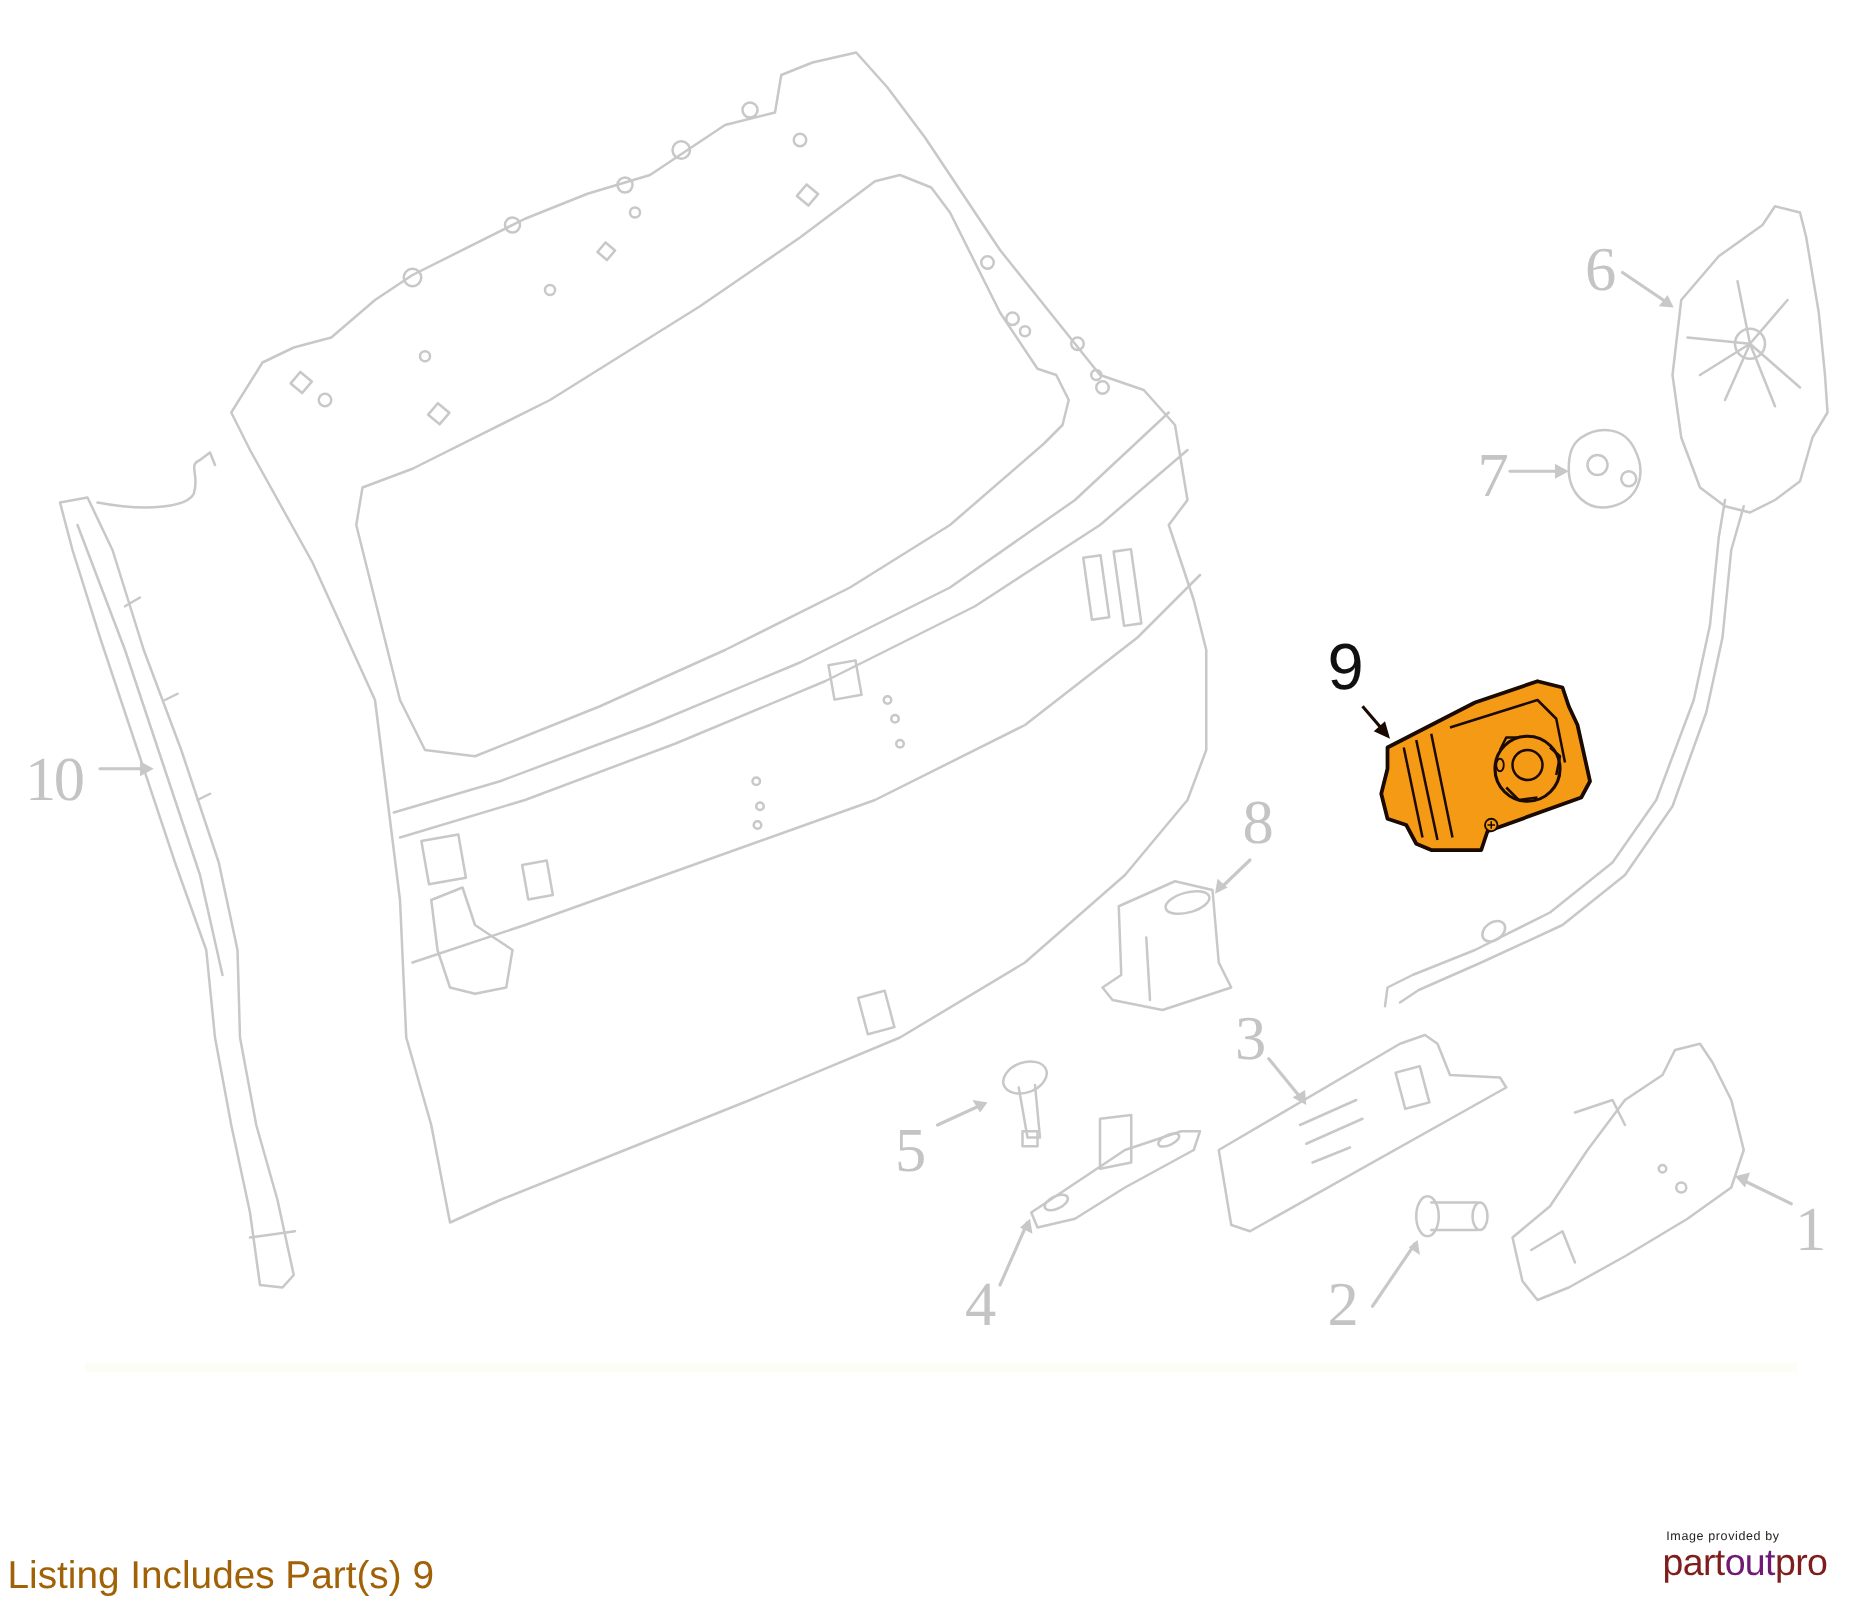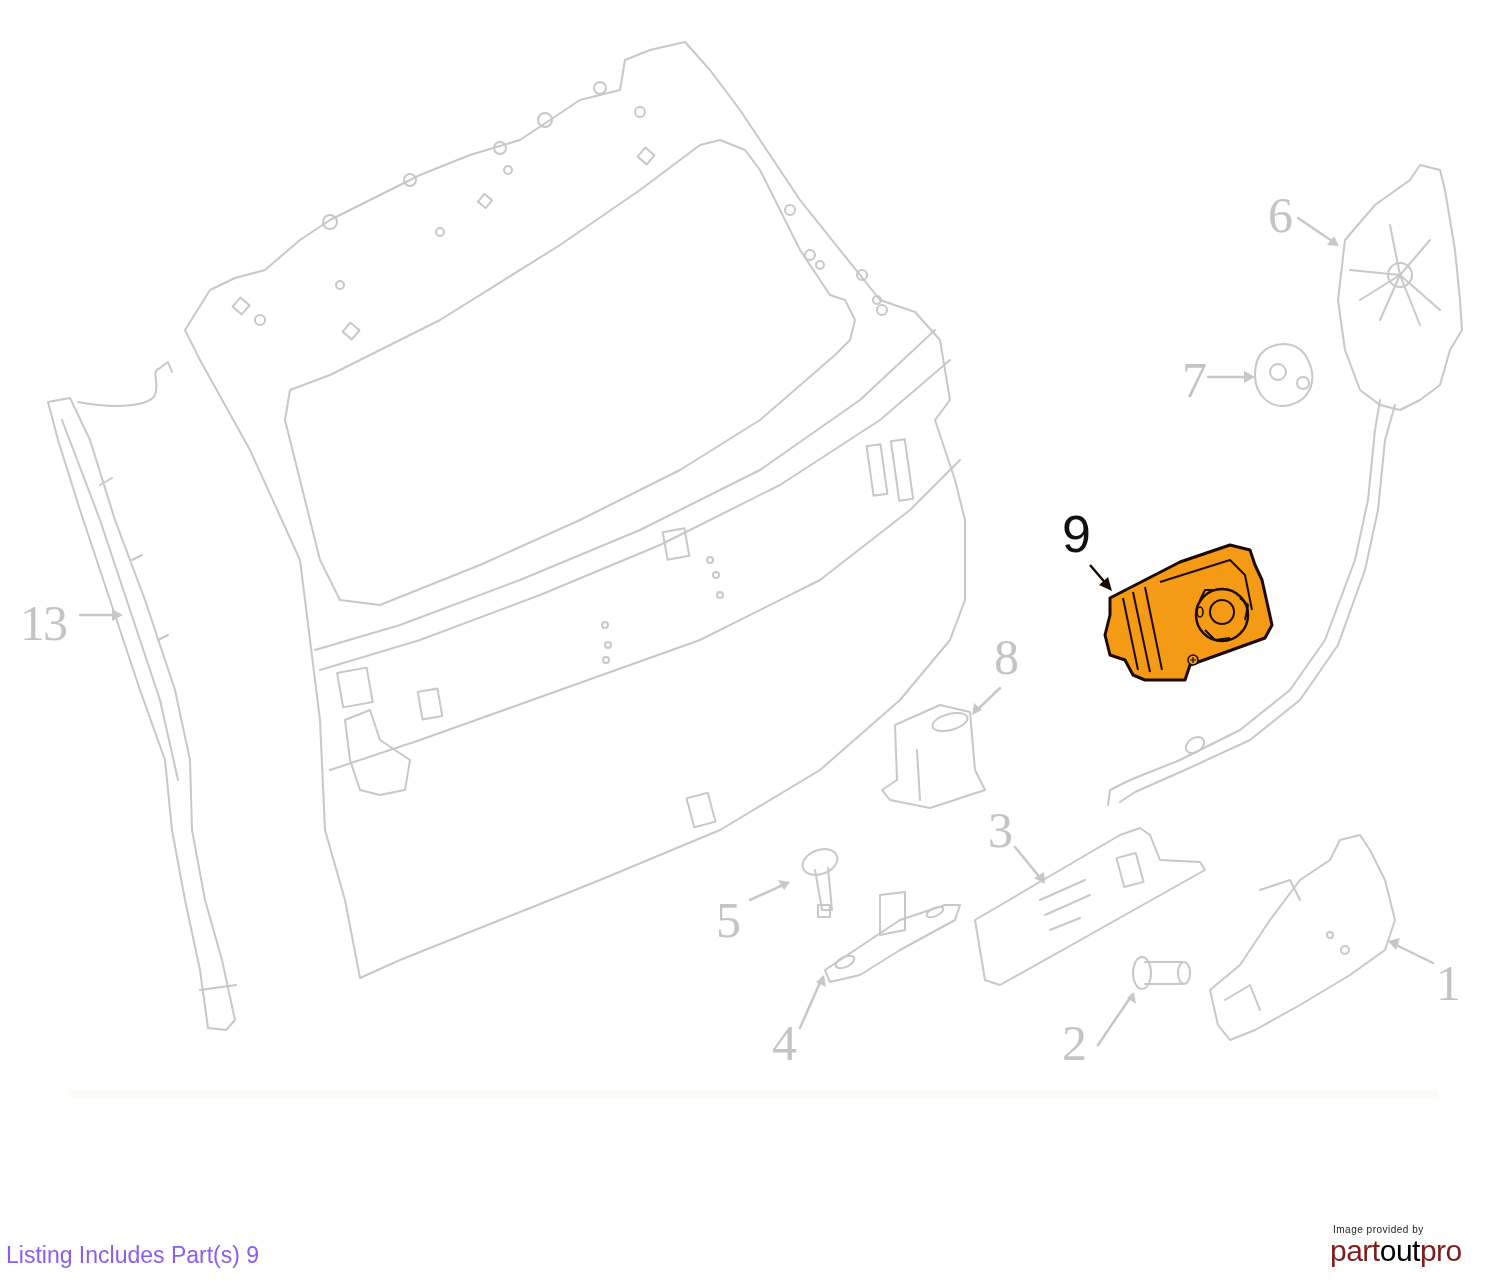--- a/index.html
+++ b/index.html
@@ -1,25 +1,25 @@
 <!DOCTYPE html>
 <html><head>
 <meta charset="utf-8">
 <style>
   html,body{margin:0;padding:0;background:#ffffff;}
   body{width:1500px;height:1288px;position:relative;overflow:hidden;font-family:"Liberation Sans",sans-serif;}
   #diagram{position:absolute;left:0;top:0;width:1500px;height:1288px;}
   .callout{position:absolute;font-family:"Liberation Serif","DejaVu Serif",serif;color:#c4c4c4;font-size:50px;line-height:1;}
   .callout.hl{font-family:"Liberation Sans",sans-serif;color:#111111;font-size:52px;}
-  .listing{position:absolute;left:6px;top:1242px;font-size:23px;color:#8b5cf6;font-family:"Liberation Sans",sans-serif;}
+  .listing{position:absolute;left:6px;top:1242px;font-size:31px;color:#a16207;font-family:"Liberation Sans",sans-serif;}
   .credit{position:absolute;left:1330px;top:1224px;width:160px;}
   .credit .small{font-family:Liberation Sans, sans-serif;font-size:10px;color:#222;letter-spacing:0.5px;margin-left:3px;}
   .credit .brand{font-family:"Liberation Sans",sans-serif;font-size:30px;line-height:1;margin-top:1px;letter-spacing:-0.5px;}
   .credit .p1{color:#7f1d1d;}
-  .credit .p2{color:#000000;margin-top:21px;}
+  .credit .p2{color:#701a75;margin-top:21px;}
   .footer-band{position:absolute;left:68px;top:1090px;width:1370px;height:8px;background:#fdfdf8;}
 </style>
 </head>
 <body>
 
 <div id="diagram">
 <svg width="1500" height="1288" viewBox="0 0 1500 1288" xmlns="http://www.w3.org/2000/svg">
   <g fill="none" stroke="#c8c8c8" stroke-width="2" stroke-linejoin="round" stroke-linecap="round">
 
     <g>
@@ -177,21 +177,21 @@
   
   <span class="callout" style="left:1436px;top:958px;">1</span>
   <span class="callout" style="left:1062px;top:1018px;">2</span>
   <span class="callout" style="left:988px;top:805px;">3</span>
   <span class="callout" style="left:772px;top:1018px;">4</span>
   <span class="callout" style="left:716px;top:895px;">5</span>
   <span class="callout" style="left:1268px;top:190px;">6</span>
   <span class="callout" style="left:1182px;top:355px;">7</span>
   <span class="callout" style="left:994px;top:632px;">8</span>
   <span class="callout hl" style="left:1062px;top:508px;">9</span>
-  <span class="callout" style="left:20px;top:598px;letter-spacing:-2px;">13</span>
+  <span class="callout" style="left:20px;top:598px;letter-spacing:-2px;">10</span>
 </div>
 
 <div class="footer-band"></div>
 
 <div class="listing">Listing Includes Part(s) 9</div>
 
 <div class="credit">
   <div class="small">Image provided by</div>
   <div class="brand"><span class="p1">part</span><span class="p2">out</span><span class="p1">pro</span></div>
 </div>

